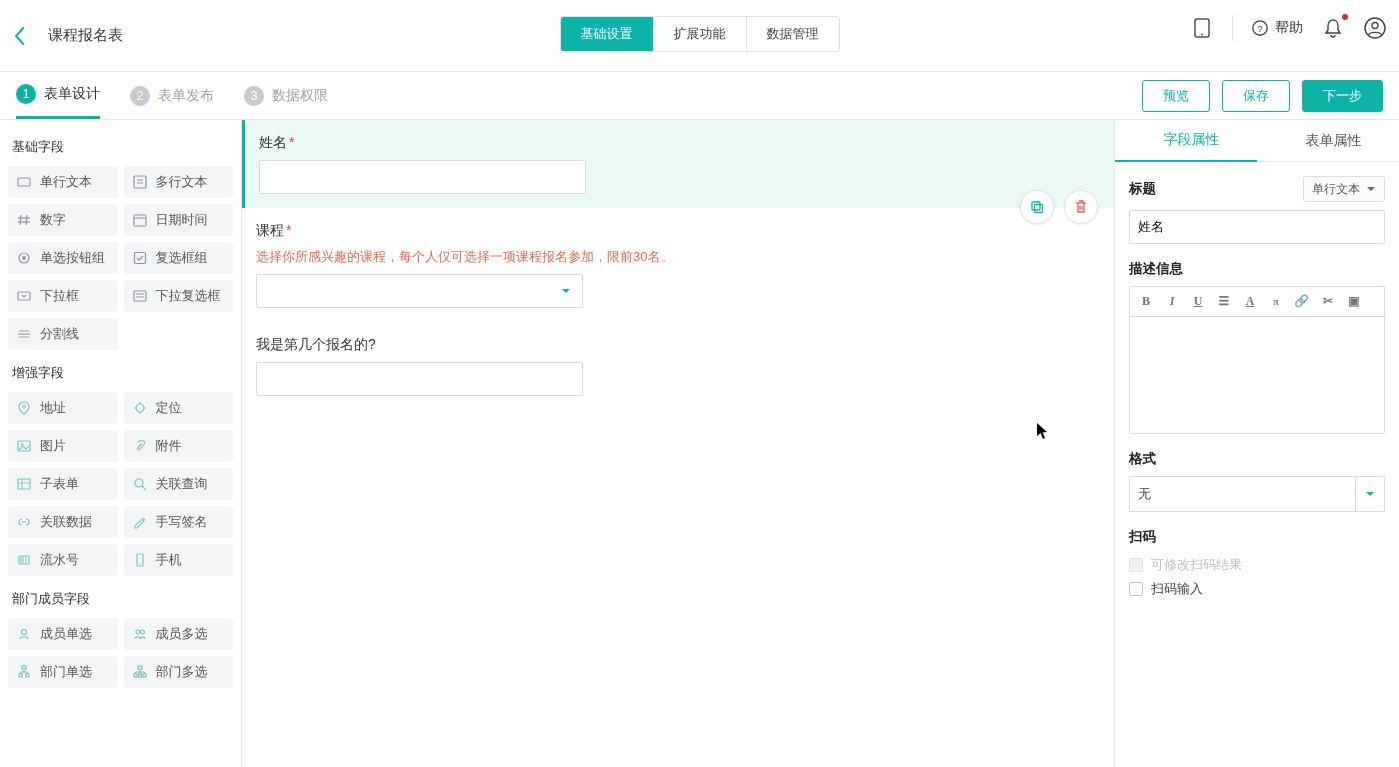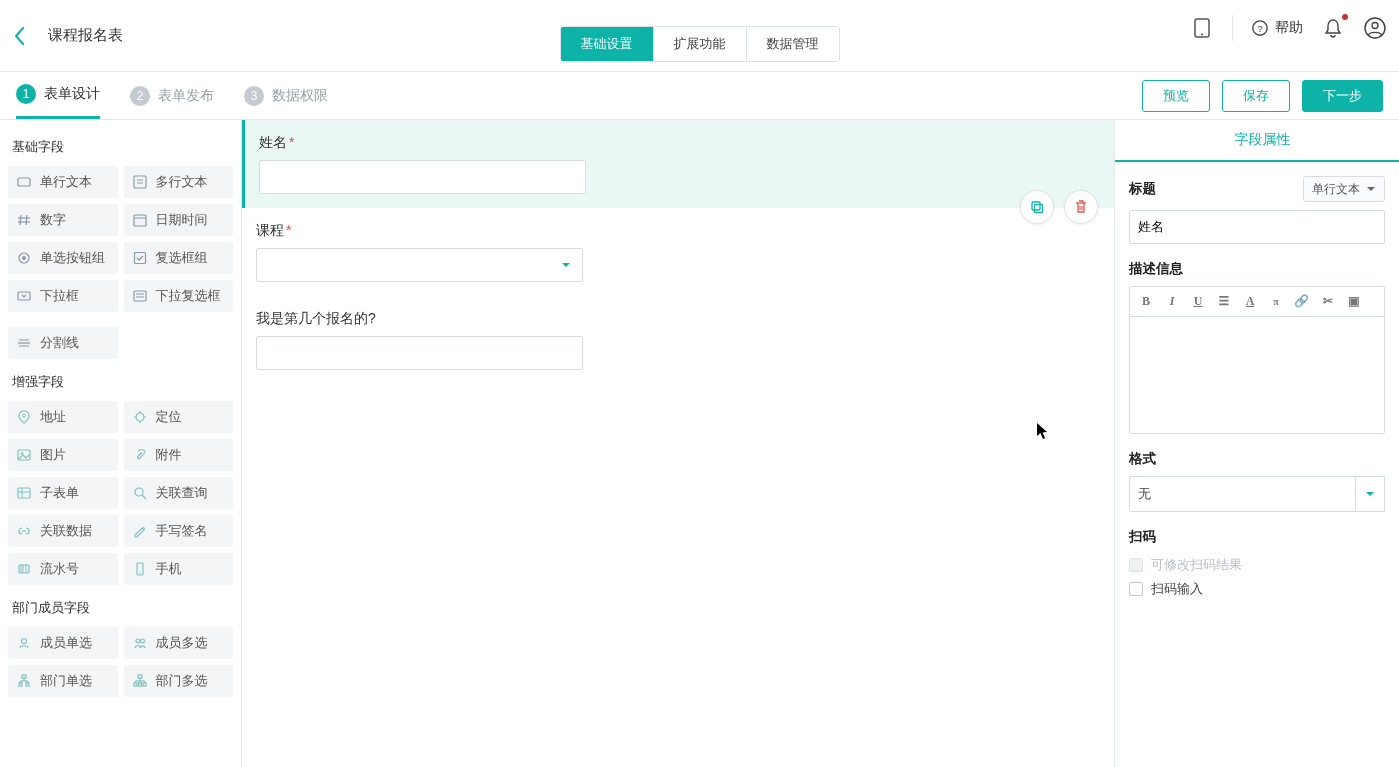--- a/index.html
+++ b/index.html
@@ -3,21 +3,21 @@
 <meta charset="utf-8">
 <style>
 * { margin: 0; padding: 0; box-sizing: border-box; font-family: -apple-system, "Helvetica Neue", Arial, "PingFang SC", "Microsoft YaHei", sans-serif; }
 body { width: 1399px; height: 767px; overflow: hidden; background: #fff; color: #222; font-size: 13px; }
 
 .topbar { height: 72px; border-bottom: 1px solid #e5e8ea; display: flex; align-items: center; position: relative; }
 .back-icon { width: 40px; display:flex; align-items:center; justify-content:center; cursor:pointer; }
 .back-icon svg { width: 16px; height: 22px; }
 .back-icon path { stroke: #0db3a6; stroke-width: 2.5; fill: none; stroke-linecap: round; stroke-linejoin: round; }
 .form-title { font-size: 15px; color: #333; margin-left: 8px; }
-.tabs-center { position: absolute; left: 50%; transform: translateX(-50%); top: 26px; display: flex; border: 1px solid #e0e3e5; border-radius: 3px; overflow: hidden; }
+.tabs-center { position: absolute; left: 50%; transform: translateX(-50%); top: 16px; display: flex; border: 1px solid #e0e3e5; border-radius: 3px; overflow: hidden; }
 .tabs-center .tab { padding: 0 20px; height: 34px; display:flex; align-items:center; font-size: 13px; color: #444; background: #fff; cursor:pointer; border-right: 1px solid #e0e3e5; }
 .tabs-center .tab:last-child { border-right: none; }
 .tabs-center .tab.active { background: #0db3a6; color: #fff; }
 .topbar-right { position: absolute; right: 12px; top: 0; height: 56px; display:flex; align-items:center; gap: 18px; }
 .topbar-right .icon-btn { width: 24px; height: 24px; display:flex; align-items:center; justify-content:center; color:#555; cursor:pointer; }
 .topbar-right .divider { width:1px; height: 26px; background:#e5e8ea; }
 .help-group { display:flex; align-items:center; gap:6px; cursor:pointer; color:#333; font-size:14px; }
 .bell-wrap { position:relative; }
 .bell-wrap .dot { position:absolute; top:-2px; right:-3px; width:6px; height:6px; background:#cc3434; border-radius:50%; }
 
@@ -33,21 +33,21 @@
 
 .main { display:flex; height: calc(767px - 56px - 48px); }
 
 .sidebar-left { width: 242px; border-right: 1px solid #e5e8ea; padding: 12px 8px; overflow:auto; }
 .field-section-title { font-size: 13px; color: #2d2d2d; margin: 6px 0 10px 4px; font-weight: 500; }
 .field-grid { display: grid; grid-template-columns: 1fr 1fr; gap: 6px; margin-bottom: 14px; }
 .field-item { background: #f3f5f7; height: 32px; display:flex; align-items:center; gap:8px; padding: 0 8px; font-size:13px; color:#555; cursor:grab; border-radius: 2px;}
 .field-item .fi-icon { width:16px; height:16px; display:flex; align-items:center; justify-content:center; }
 .field-item .fi-icon svg { stroke:#8a99a8; fill:none; }
 .enhanced .fi-icon svg, .dept .fi-icon svg { stroke:#7dc3bc; }
-.divider-item { grid-column: 1 / 2; margin-top: 9px; }
+.divider-item { grid-column: 1 / 2; }
 
 .canvas { flex:1; position:relative; background:#fff; overflow:auto; }
 .field-row { padding: 14px 0 14px 14px; position:relative; }
 .field-row.selected { background: #e9f7f5; border-left: 3px solid #0db3a6; }
 .field-label { font-size: 14px; color: #333; margin-bottom: 8px; }
 .field-label .req { color: #d24a43; margin-left: 2px; }
 .field-desc { font-size: 13px; color: #d86b53; margin-bottom: 8px; }
 .field-input { width: 327px; height: 34px; border: 1px solid #d9dde0; border-radius: 2px; background: #fff; position:relative; }
 .field-select { width: 327px; height: 34px; border: 1px solid #d9dde0; border-radius: 2px; display:flex; align-items:center; justify-content:flex-end; padding-right:10px; }
 .dd-caret svg { width:12px; height:12px; fill:#0db3a6; }
@@ -423,20 +423,21 @@
               <line x1="9" y1="7" x2="9" y2="11" stroke-width="1.2"></line>
             </svg>
           </div>
       </div>
     </div>
 
     <div class="field-row">
       <div class="field-label">
         <span>课程</span><span class="req">*</span>
       </div>
+      <div class="field-desc">选择你所感兴趣的课程，每个人仅可选择一项课程报名参加，限前30名。</div>
       <div class="field-select">
         <span class="dd-caret">
             <svg viewBox="0 0 12 12">
               <path d="M2 4 L6 8 L10 4 Z"></path>
             </svg>
           </span>
       </div>
     </div>
 
     <div class="field-row">
@@ -447,20 +448,21 @@
     </div>
 
     <svg class="cursor-img" width="14" height="18" viewBox="0 0 14 18">
         <path d="M1 1 L1 14 L4.5 11 L7 17 L9 16 L6.5 10.5 L11 10 Z" fill="#000"></path>
       </svg>
   </div>
 
   <div class="panel-right">
     <div class="pr-tabs">
       <div class="pr-tab active">字段属性</div>
+      <div class="pr-tab">表单属性</div>
     </div>
     <div class="pr-body">
       <div class="pr-row">
         <div class="pr-label-line">
           <span class="pr-label">标题</span>
           <div class="tag-select">
             <span>单行文本</span>
             <svg viewBox="0 0 10 10">
                 <path d="M1 3 L5 7 L9 3 Z"></path>
               </svg>

